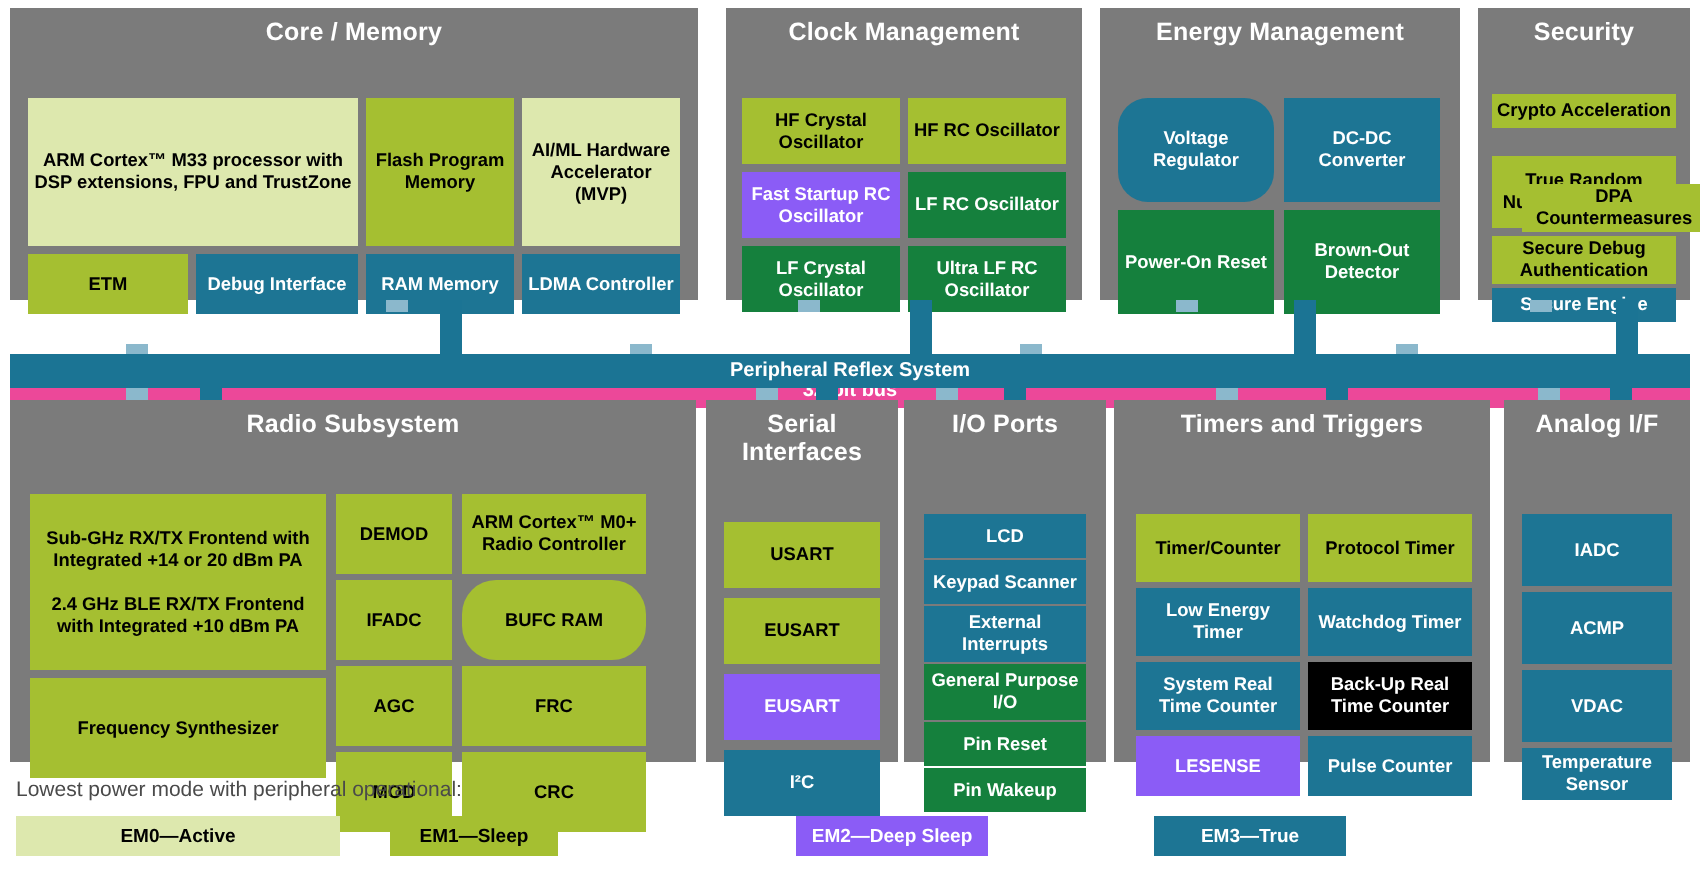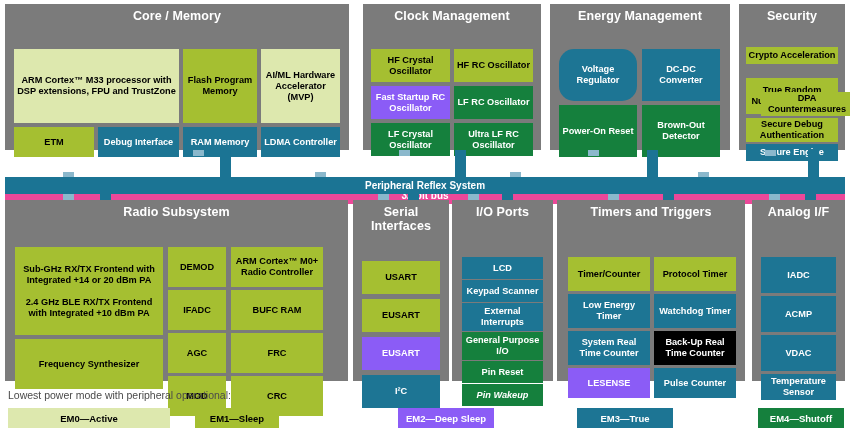--- a/index.html
+++ b/index.html
@@ -184,21 +184,21 @@
 
 2.4 GHz BLE RX/TX Frontend with Integrated +10 dBm PA</div>
       <div class="blk em1" style="left:10px; top:120px; width:148px; height:50px;">Frequency Synthesizer</div>
 
       <div class="blk em1" style="left:163px; top:28px; width:58px; height:40px;">DEMOD</div>
       <div class="blk em1" style="left:163px; top:71px; width:58px; height:40px;">IFADC</div>
       <div class="blk em1" style="left:163px; top:114px; width:58px; height:40px;">AGC</div>
       <div class="blk em1" style="left:163px; top:157px; width:58px; height:40px;">MOD</div>
 
       <div class="blk em1" style="left:226px; top:28px; width:92px; height:40px;">ARM Cortex™ M0+ Radio Controller</div>
-      <div class="blk em1" style="left:226px; top:71px; width:92px; height:40px;">BUFC RAM</div>
+      <div class="blk em1" style="left:226px; top:71px; width:92px; height:40px;border-radius:17px;">BUFC RAM</div>
       <div class="blk em1" style="left:226px; top:114px; width:92px; height:40px;">FRC</div>
       <div class="blk em1" style="left:226px; top:157px; width:92px; height:40px;">CRC</div>
     </div>
   </div>
 
   <div class="panel" style="left:353px; top:200px; width:96px; height:181px;">
     <div class="panel-title" style="line-height:14px;">Serial Interfaces</div>
     <div class="panel-body">
       <div class="blk em1" style="left:9px; top:28px; width:78px; height:33px;">USART</div>
       <div class="blk em1" style="left:9px; top:66px; width:78px; height:33px;">EUSART</div>
@@ -208,21 +208,21 @@
   </div>
 
   <div class="panel" style="left:452px; top:200px; width:101px; height:181px;">
     <div class="panel-title">I/O Ports</div>
     <div class="panel-body">
       <div class="blk em3" style="left:10px; top:38px; width:81px; height:22px;">LCD</div>
       <div class="blk em3" style="left:10px; top:61px; width:81px; height:22px;">Keypad Scanner</div>
       <div class="blk em3" style="left:10px; top:84px; width:81px; height:28px;">External Interrupts</div>
       <div class="blk em4" style="left:10px; top:113px; width:81px; height:28px;">General Purpose I/O</div>
       <div class="blk em4" style="left:10px; top:142px; width:81px; height:22px;">Pin Reset</div>
-      <div class="blk em4" style="left:10px; top:165px; width:81px; height:22px;font-style:italic;">Pin Wakeup</div>
+      <div class="blk em4" style="left:10px; top:165px; width:81px; height:22px;">Pin Wakeup</div>
     </div>
   </div>
 
   <div class="panel" style="left:752px; top:200px; width:93px; height:181px;">
     <div class="panel-title">Analog I/F</div>
     <div class="panel-body">
       <div class="blk em3" style="left:9px; top:38px; width:75px; height:36px;">IADC</div>
       <div class="blk em3" style="left:9px; top:77px; width:75px; height:36px;">ACMP</div>
       <div class="blk em3" style="left:9px; top:116px; width:75px; height:36px;">VDAC</div>
       <div class="blk em3" style="left:9px; top:155px; width:75px; height:26px;">Temperature Sensor</div>
@@ -242,15 +242,14 @@
       <div class="blk em3" style="left:97px; top:149px; width:82px; height:30px;">Pulse Counter</div>
     </div>
   </div>
 
   <div class="legend-caption" style="left:8px; top:389px;">Lowest power mode with peripheral operational:</div>
 
   <div class="legend-sw em0" style="left:8px; top:408px; width:162px;">EM0—Active</div>
   <div class="legend-sw em1" style="left:195px; top:408px; width:84px;">EM1—Sleep</div>
   <div class="legend-sw em2" style="left:382px; top:408px; width:96px;margin-left:16px;">EM2—Deep Sleep</div>
   <div class="legend-sw em3" style="left:577px; top:408px; width:96px;">EM3—True</div>
-  <div class="legend-sw em4" style="left:758px; top:408px; width:86px;">EM4—Shutoff</div>
 
 </div>
 
 </body></html>

